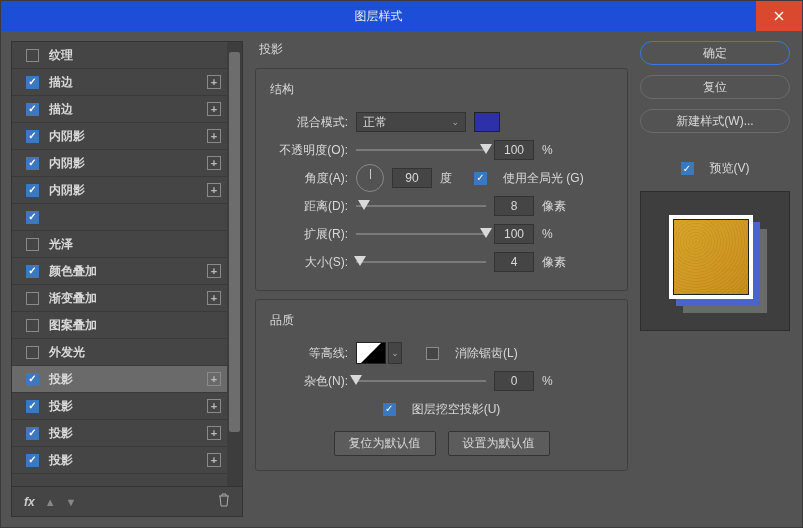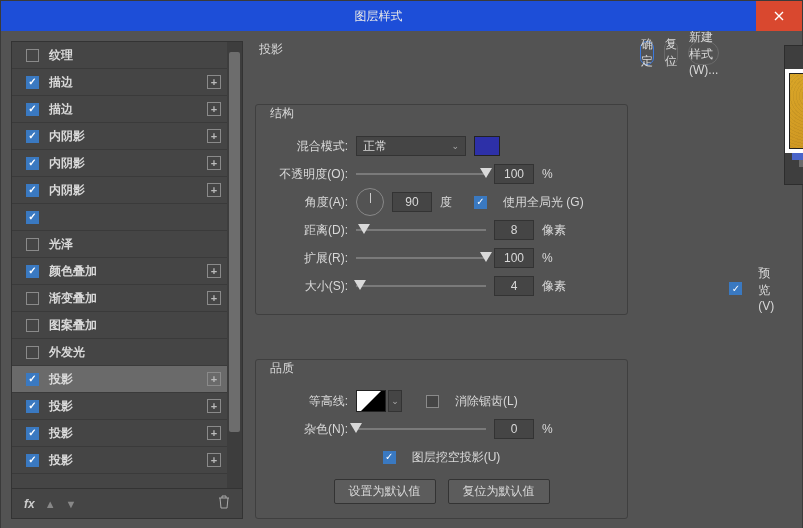--- a/index.html
+++ b/index.html
@@ -21,41 +21,41 @@
 .style-label{flex:1;}
 .plus-box{width:14px;height:14px;border:1px solid #8a8a8a;display:flex;align-items:center;justify-content:center;color:#bbb;font-size:11px;line-height:1;flex-shrink:0;}
 .scroll-track{width:15px;background:#3d3d3d;position:relative;}
 .scroll-thumb{position:absolute;left:2px;right:2px;top:10px;height:380px;background:#6d6d6d;border-radius:2px;}
 .sidebar-footer{height:30px;display:flex;align-items:center;padding:0 12px;gap:10px;border-top:1px solid #333;}
 .fx-label{color:#ccc;font-style:italic;}
 .arrow-icon{color:#888;font-size:11px;}
 .trash{margin-left:auto;}
 .center{flex:1;display:flex;flex-direction:column;gap:8px;}
 .section-title{color:#d9d9d9;padding:0 0 2px 4px;}
-.group{border:1px solid #3f3f3f;border-radius:3px;padding:0 14px 14px 14px;background:#535353;margin-top:36px;}
+.group{border:1px solid #3f3f3f;border-radius:3px;padding:12px 14px 14px 14px;background:#535353;}
 .group-title{margin-bottom:10px;color:#d9d9d9;}
 .form-row{display:flex;align-items:center;height:28px;gap:8px;}
 .flabel{width:78px;text-align:right;color:#d9d9d9;}
 .select{width:110px;height:20px;background:#454545;border:1px solid #333;display:flex;align-items:center;padding:0 6px;justify-content:space-between;}
 .chev{color:#aaa;font-size:9px;}
 .color-swatch{width:26px;height:20px;background:#2d30a8;border:1px solid #222;}
 .slider{position:relative;height:16px;width:130px;}
 .slider-track{position:absolute;left:0;right:0;top:7px;height:2px;background:#7a7a7a;}
 .slider-thumb{position:absolute;top:2px;width:0;height:0;border-left:6px solid transparent;border-right:6px solid transparent;border-top:10px solid #d9d9d9;transform:translateX(-6px);}
 .num-input{width:40px;height:20px;background:#454545;border:1px solid #333;color:#d9d9d9;text-align:center;line-height:18px;}
 .unit{width:26px;color:#d9d9d9;}
 .angle-dial{width:28px;height:28px;border:1px solid #888;border-radius:50%;position:relative;background:#535353;}
 .angle-dial::after{content:"";position:absolute;left:50%;top:4px;width:1px;height:10px;background:#ccc;}
 .contour{width:30px;height:22px;background:linear-gradient(135deg,#fff 0%,#fff 48%,#000 52%,#000 100%);border:1px solid #222;}
 .contour-wrap{display:flex;align-items:center;gap:2px;}
 .contour-chev{width:14px;height:22px;background:#454545;border:1px solid #333;display:flex;align-items:center;justify-content:center;}
 .btn-row{display:flex;gap:12px;justify-content:center;margin-top:8px;}
 .flat-btn{padding:3px 14px;background:#5c5c5c;border:1px solid #333;border-radius:2px;cursor:pointer;}
 .inline-cb{display:flex;align-items:center;gap:6px;text-align:right;}
-.right{width:150px;display:flex;flex-direction:row;gap:10px;align-items:stretch;}
+.right{width:150px;display:flex;flex-direction:column;gap:10px;align-items:stretch;}
 .rbtn{height:24px;border:1px solid #6b6b6b;border-radius:12px;display:flex;align-items:center;justify-content:center;cursor:pointer;background:#535353;}
 .rbtn.primary{border-color:#3a79e0;}
 .preview-cb{display:flex;align-items:center;justify-content:center;gap:6px;margin-top:17px;}
 .preview-box{height:140px;background:#3e3e3e;border:1px solid #2d2d2d;display:flex;align-items:center;justify-content:center;position:relative;margin-top:4px;}
 .pv-stack{position:relative;width:92px;height:92px;}
 .pv-shadow2{position:absolute;left:14px;top:14px;width:84px;height:84px;background:#6a6a6a;}
 .pv-shadow1{position:absolute;left:7px;top:7px;width:84px;height:84px;background:#4a64c9;}
 .pv-img{position:absolute;left:0;top:0;width:84px;height:84px;background:linear-gradient(135deg,#d9a628,#c98d1e);border:4px solid #fff;box-shadow:0 0 0 1px #222 inset;}
 .pv-img::after{content:"";position:absolute;inset:0;background:repeating-radial-gradient(circle at 30% 30%, rgba(0,0,0,.05) 0 1px, transparent 1px 3px);}
 </style>
@@ -264,22 +264,22 @@
         </div>
 
         <div class="form-row" style="justify-content:center">
           <div class="inline-cb">
             <div class="cb on"></div>
             <span>图层挖空投影(U)</span>
           </div>
         </div>
 
         <div class="btn-row">
+          <div class="flat-btn">复位为默认值</div>
           <div class="flat-btn">设置为默认值</div>
-          <div class="flat-btn">复位为默认值</div>
         </div>
       </div>
     </div>
 
     <div class="right">
       <div class="rbtn primary">确定</div>
       <div class="rbtn">复位</div>
       <div class="rbtn">新建样式(W)...</div>
       <div class="preview-cb">
         <div class="cb on"></div>

